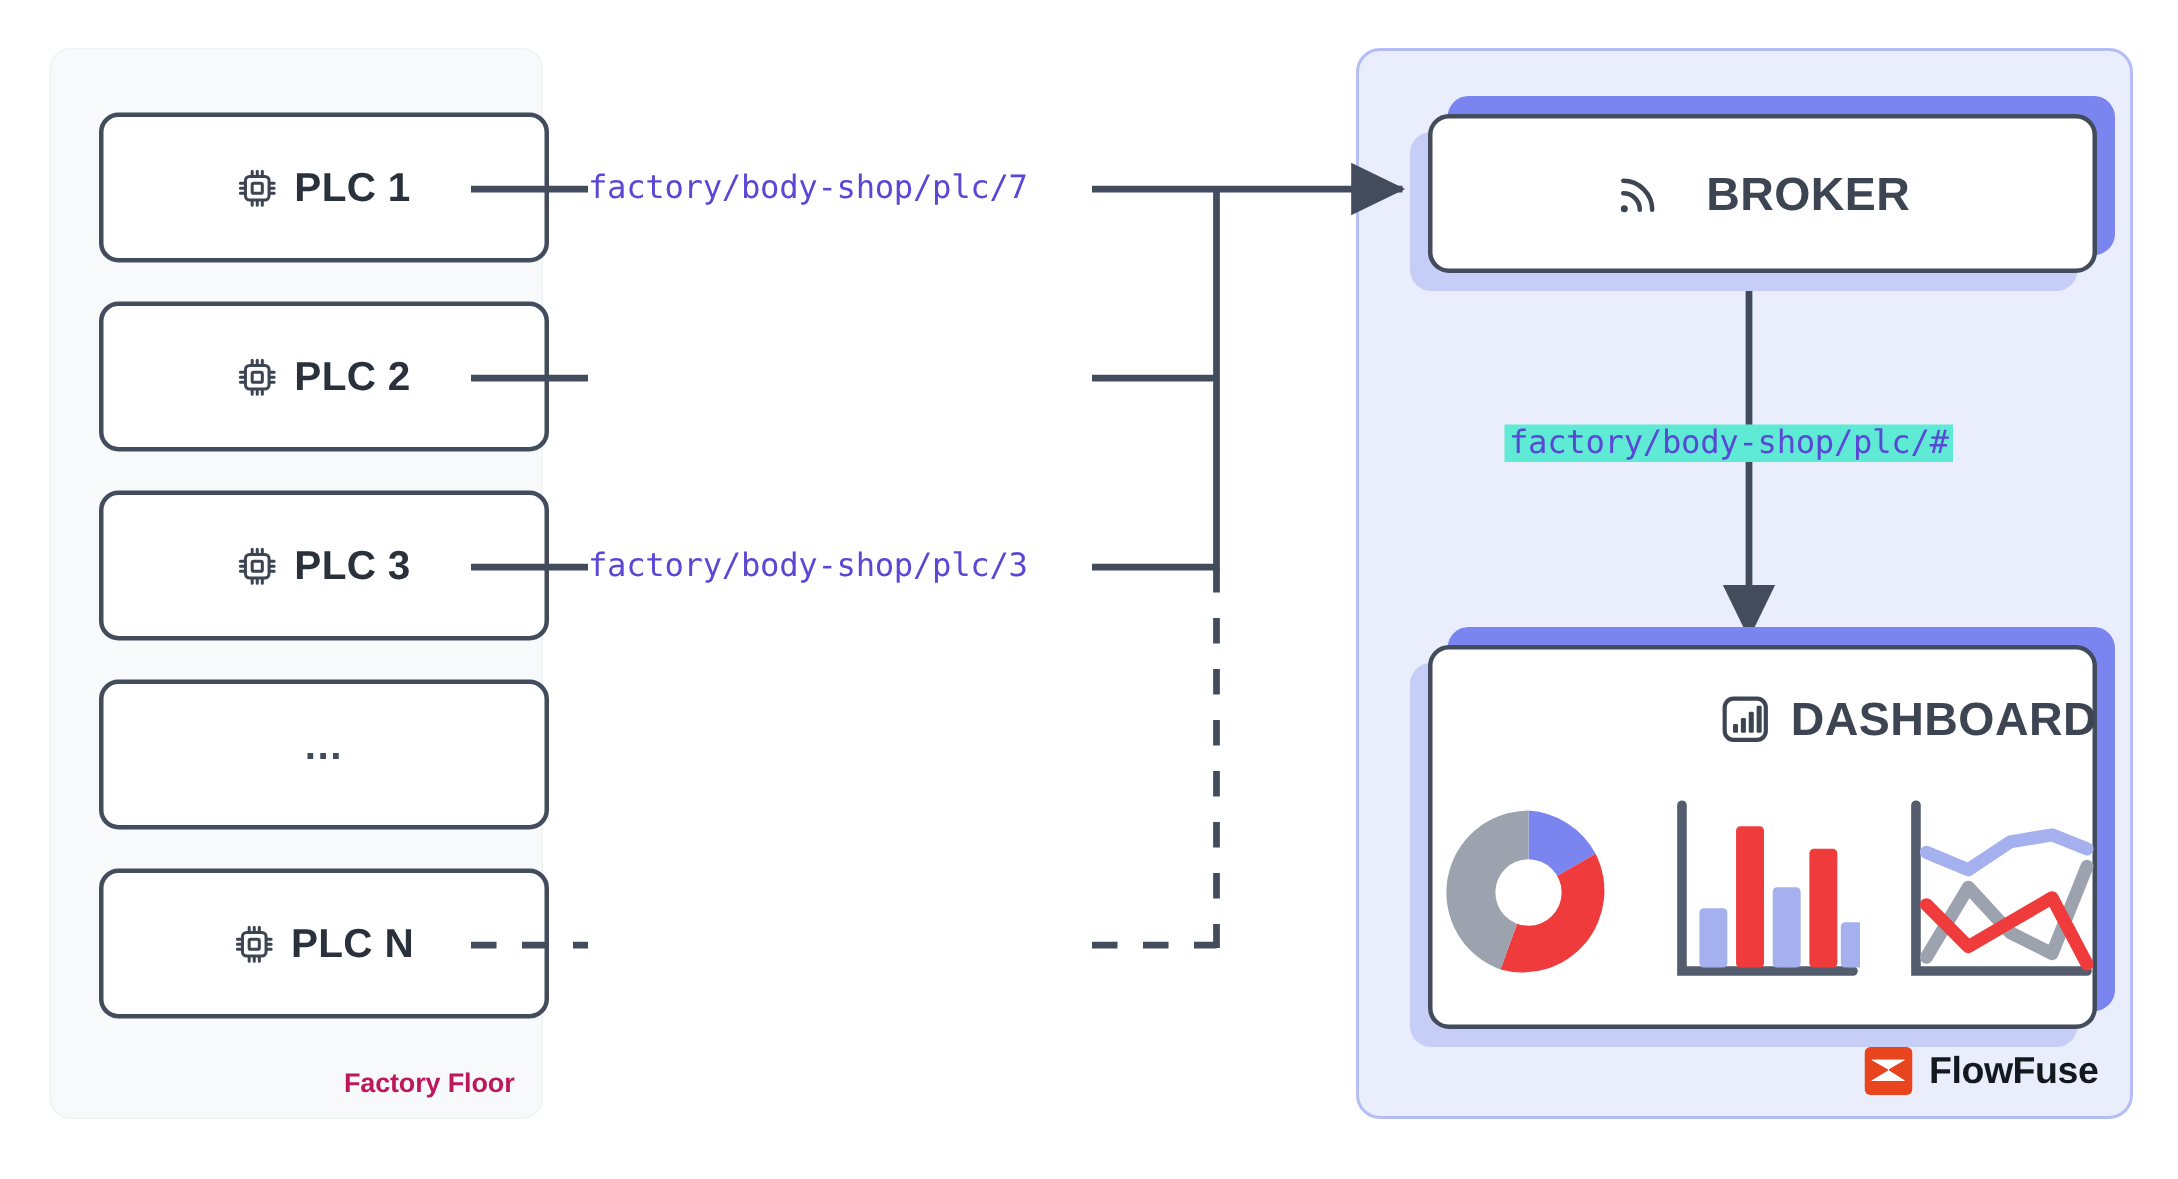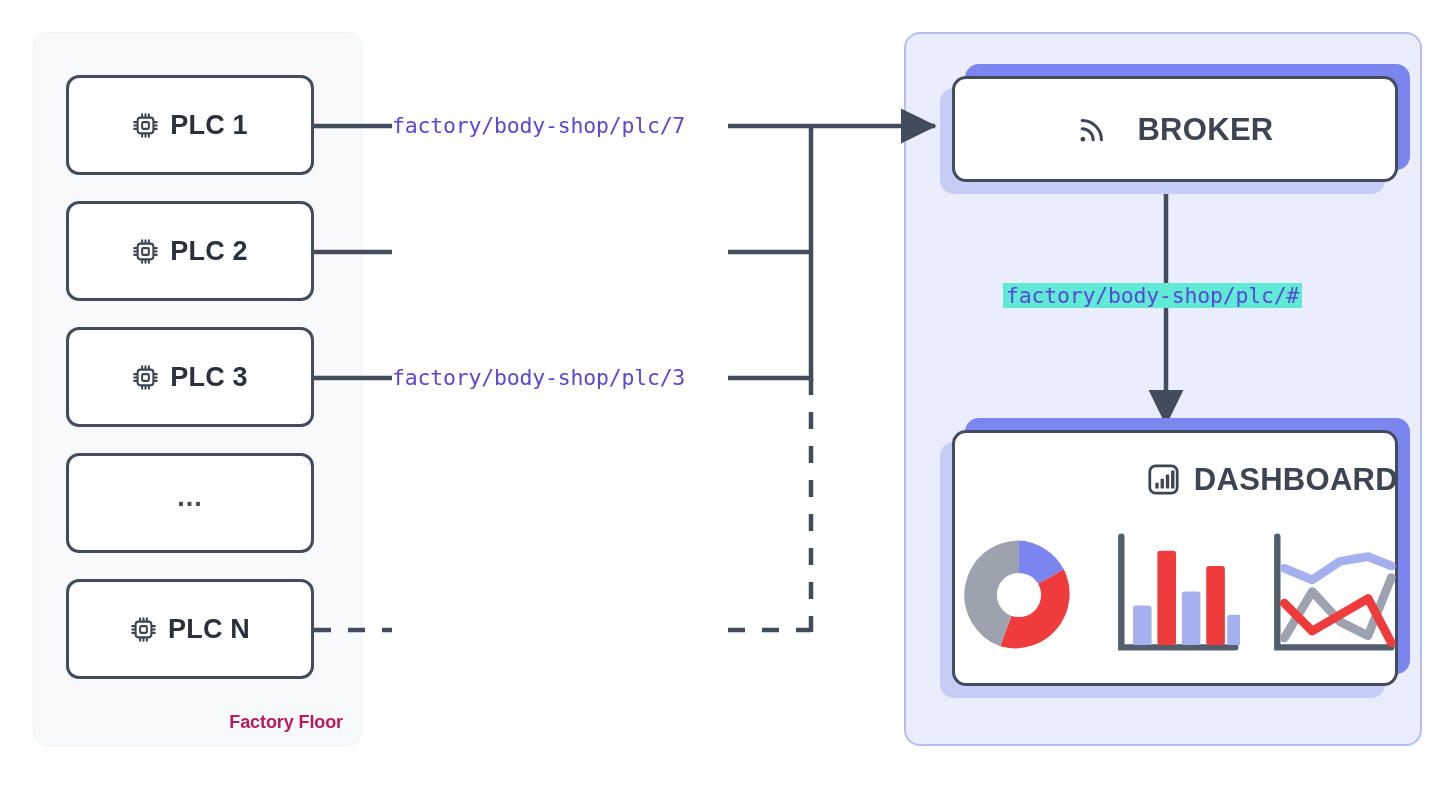--- a/index.html
+++ b/index.html
@@ -49,21 +49,21 @@
     font-size: 18px;
     font-weight: bold;
     color: #be185d;
     letter-spacing: -0.1px;
   }
 
   
   .plc-card {
     position: absolute;
     left: 32px;
-    width: 248px;
+    width: 300px;
     height: 100px;
     box-sizing: border-box;
     background: #ffffff;
     border: 3px solid #434c5c;
     border-radius: 13px;
     display: flex;
     align-items: center;
     justify-content: center;
     gap: 11px;
   }
@@ -329,14 +329,22 @@
         <svg width="128" height="128" viewBox="0 0 110 110">
           <path d="M8,5 V100 H106" stroke="#545d6e" stroke-width="5.5" fill="none" stroke-linecap="round"></path>
           <path d="M14,32 L38,42 L62,26 L86,22 L106,30" stroke="#a5b0ef" stroke-width="7.5" fill="none" stroke-linecap="round" stroke-linejoin="round"></path>
           <path d="M14,92 L38,52 L62,78 L86,90 L106,40" stroke="#9ca3af" stroke-width="7.5" fill="none" stroke-linecap="round" stroke-linejoin="round"></path>
           <path d="M14,62 L38,86 L62,72 L86,58 L106,96" stroke="#ef3b3b" stroke-width="7.5" fill="none" stroke-linecap="round" stroke-linejoin="round"></path>
         </svg>
       </div>
     </div>
   </div>
 
+  <div id="brand">
+    <svg width="32" height="32" viewBox="0 0 32 32">
+      <rect x="0" y="0" width="32" height="32" rx="4" fill="#e8451f"></rect>
+      <path d="M4.5 8.5 H27 L15.5 15.2 L27 22.5 H4.5 L16.5 15.4 Z" fill="#ffffff"></path>
+      <path d="M4.5 8.5 H27 L15.5 15.2 L27 22.5 H4.5 L16.5 15.4 Z" fill="#ffffff"></path>
+    </svg>
+    <span id="brand-name">FlowFuse</span>
+  </div>
 
 </div>
 
 </body></html>

